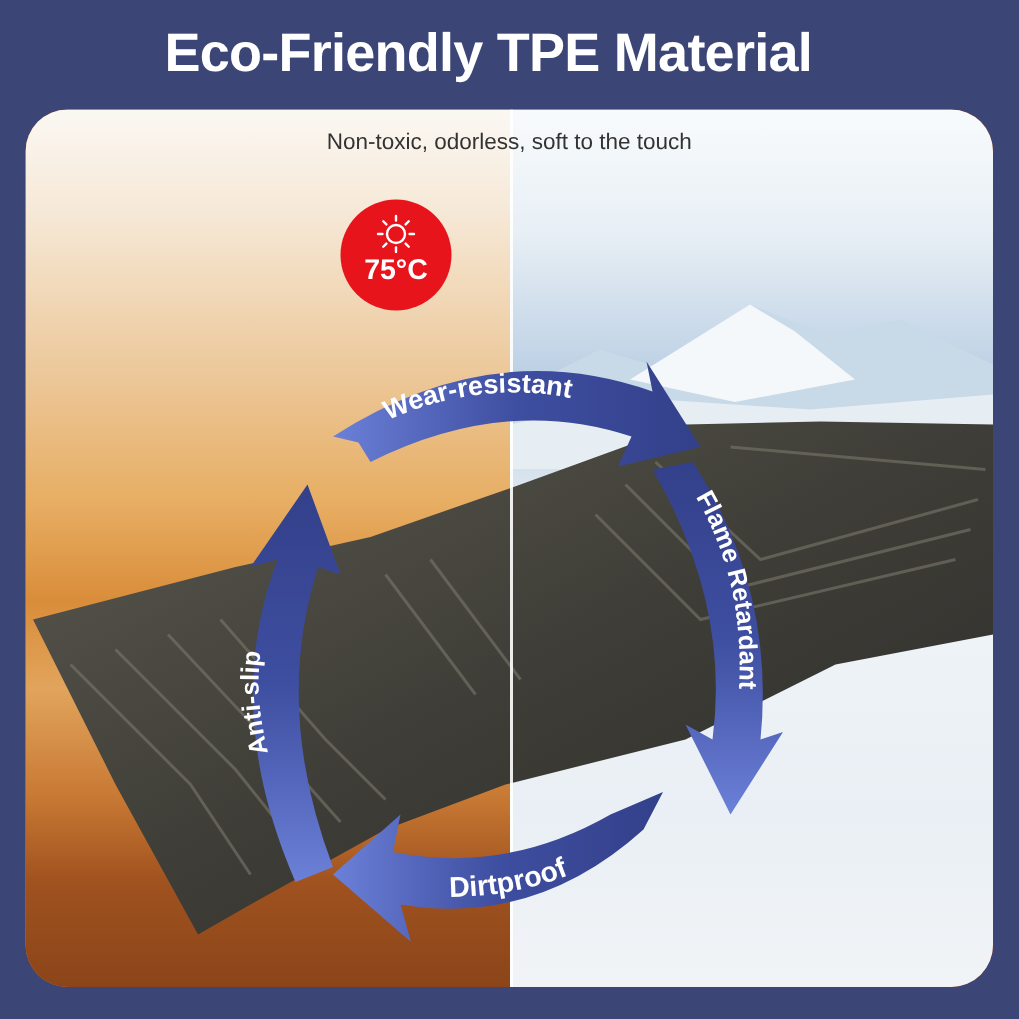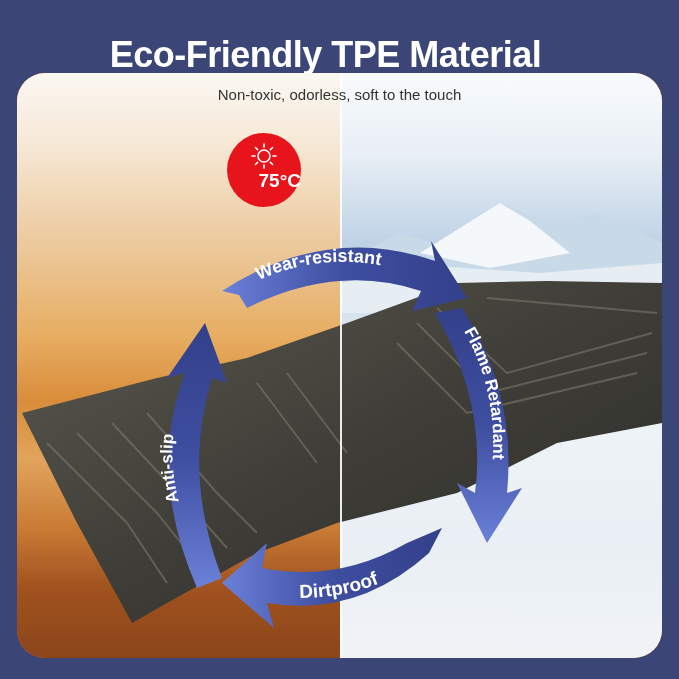--- a/index.html
+++ b/index.html
@@ -1,26 +1,26 @@
 <!DOCTYPE html>
 <html><head>
 <meta charset="utf-8">
 <style>
   html,body{margin:0;padding:0;}
   body{width:679px;height:679px;overflow:hidden;background:#3b4676;font-family:"Liberation Sans",sans-serif;position:relative;}
-  .title{position:absolute;top:14px;left:0;width:651px;text-align:center;color:#fff;font-weight:bold;font-size:36px;letter-spacing:-0.5px;margin-top:20px;}
+  .title{position:absolute;top:14px;left:0;width:651px;text-align:center;color:#fff;font-weight:bold;font-size:36px;letter-spacing:-0.5px;}
   .card{position:absolute;left:17px;top:73px;width:645px;height:585px;border-radius:28px;overflow:hidden;background:#f97316;}
   .subtitle{position:absolute;top:13px;left:0;width:645px;text-align:center;font-size:15px;color:#333;z-index:5;}
   .half{position:absolute;top:0;height:585px;}
   .hot{left:0;width:323px;background:linear-gradient(180deg,#fbf8f3 0%,#f6e8d6 12%,#ecc89a 30%,#e7ad62 45%,#d98d3a 56%,#e1a45c 66%,#c97a34 78%,#a0521f 88%,#8b4519 100%);}
   .cold{left:323px;width:322px;background:linear-gradient(180deg,#f8fbfd 0%,#e8eff5 14%,#cddceb 24%,#b7cde2 32%,#dfe8f0 44%,#eef3f7 60%,#e9eff4 80%,#f1f4f7 100%);}
   .mountain{position:absolute;left:323px;top:120px;width:322px;height:120px;}
   .divider{position:absolute;left:323px;top:0;width:2px;height:585px;background:#fff;opacity:.9;z-index:3;}
   .mat{position:absolute;left:0;top:190px;width:645px;height:400px;z-index:2;}
-  .badge{position:absolute;width:74px;height:74px;border-radius:50%;color:#fff;text-align:right;z-index:6;}
+  .badge{position:absolute;width:74px;height:74px;border-radius:50%;color:#fff;text-align:center;z-index:6;}
   .badge .ic{display:block;margin:8px auto 0;width:28px;height:28px;}
   .badge .t{display:block;font-weight:bold;font-size:19px;margin-top:1px;}
   .b-hot{left:210px;top:60px;background:#e8141c;}
   .b-cold{left:350px;top:60px;background:#7a9fc5;}
   .arrows{position:absolute;left:0;top:0;width:645px;height:585px;z-index:7;}
   .lbl{font-family:"Liberation Sans",sans-serif;font-weight:bold;fill:#fff;}
 </style>
 </head>
 <body>
 

